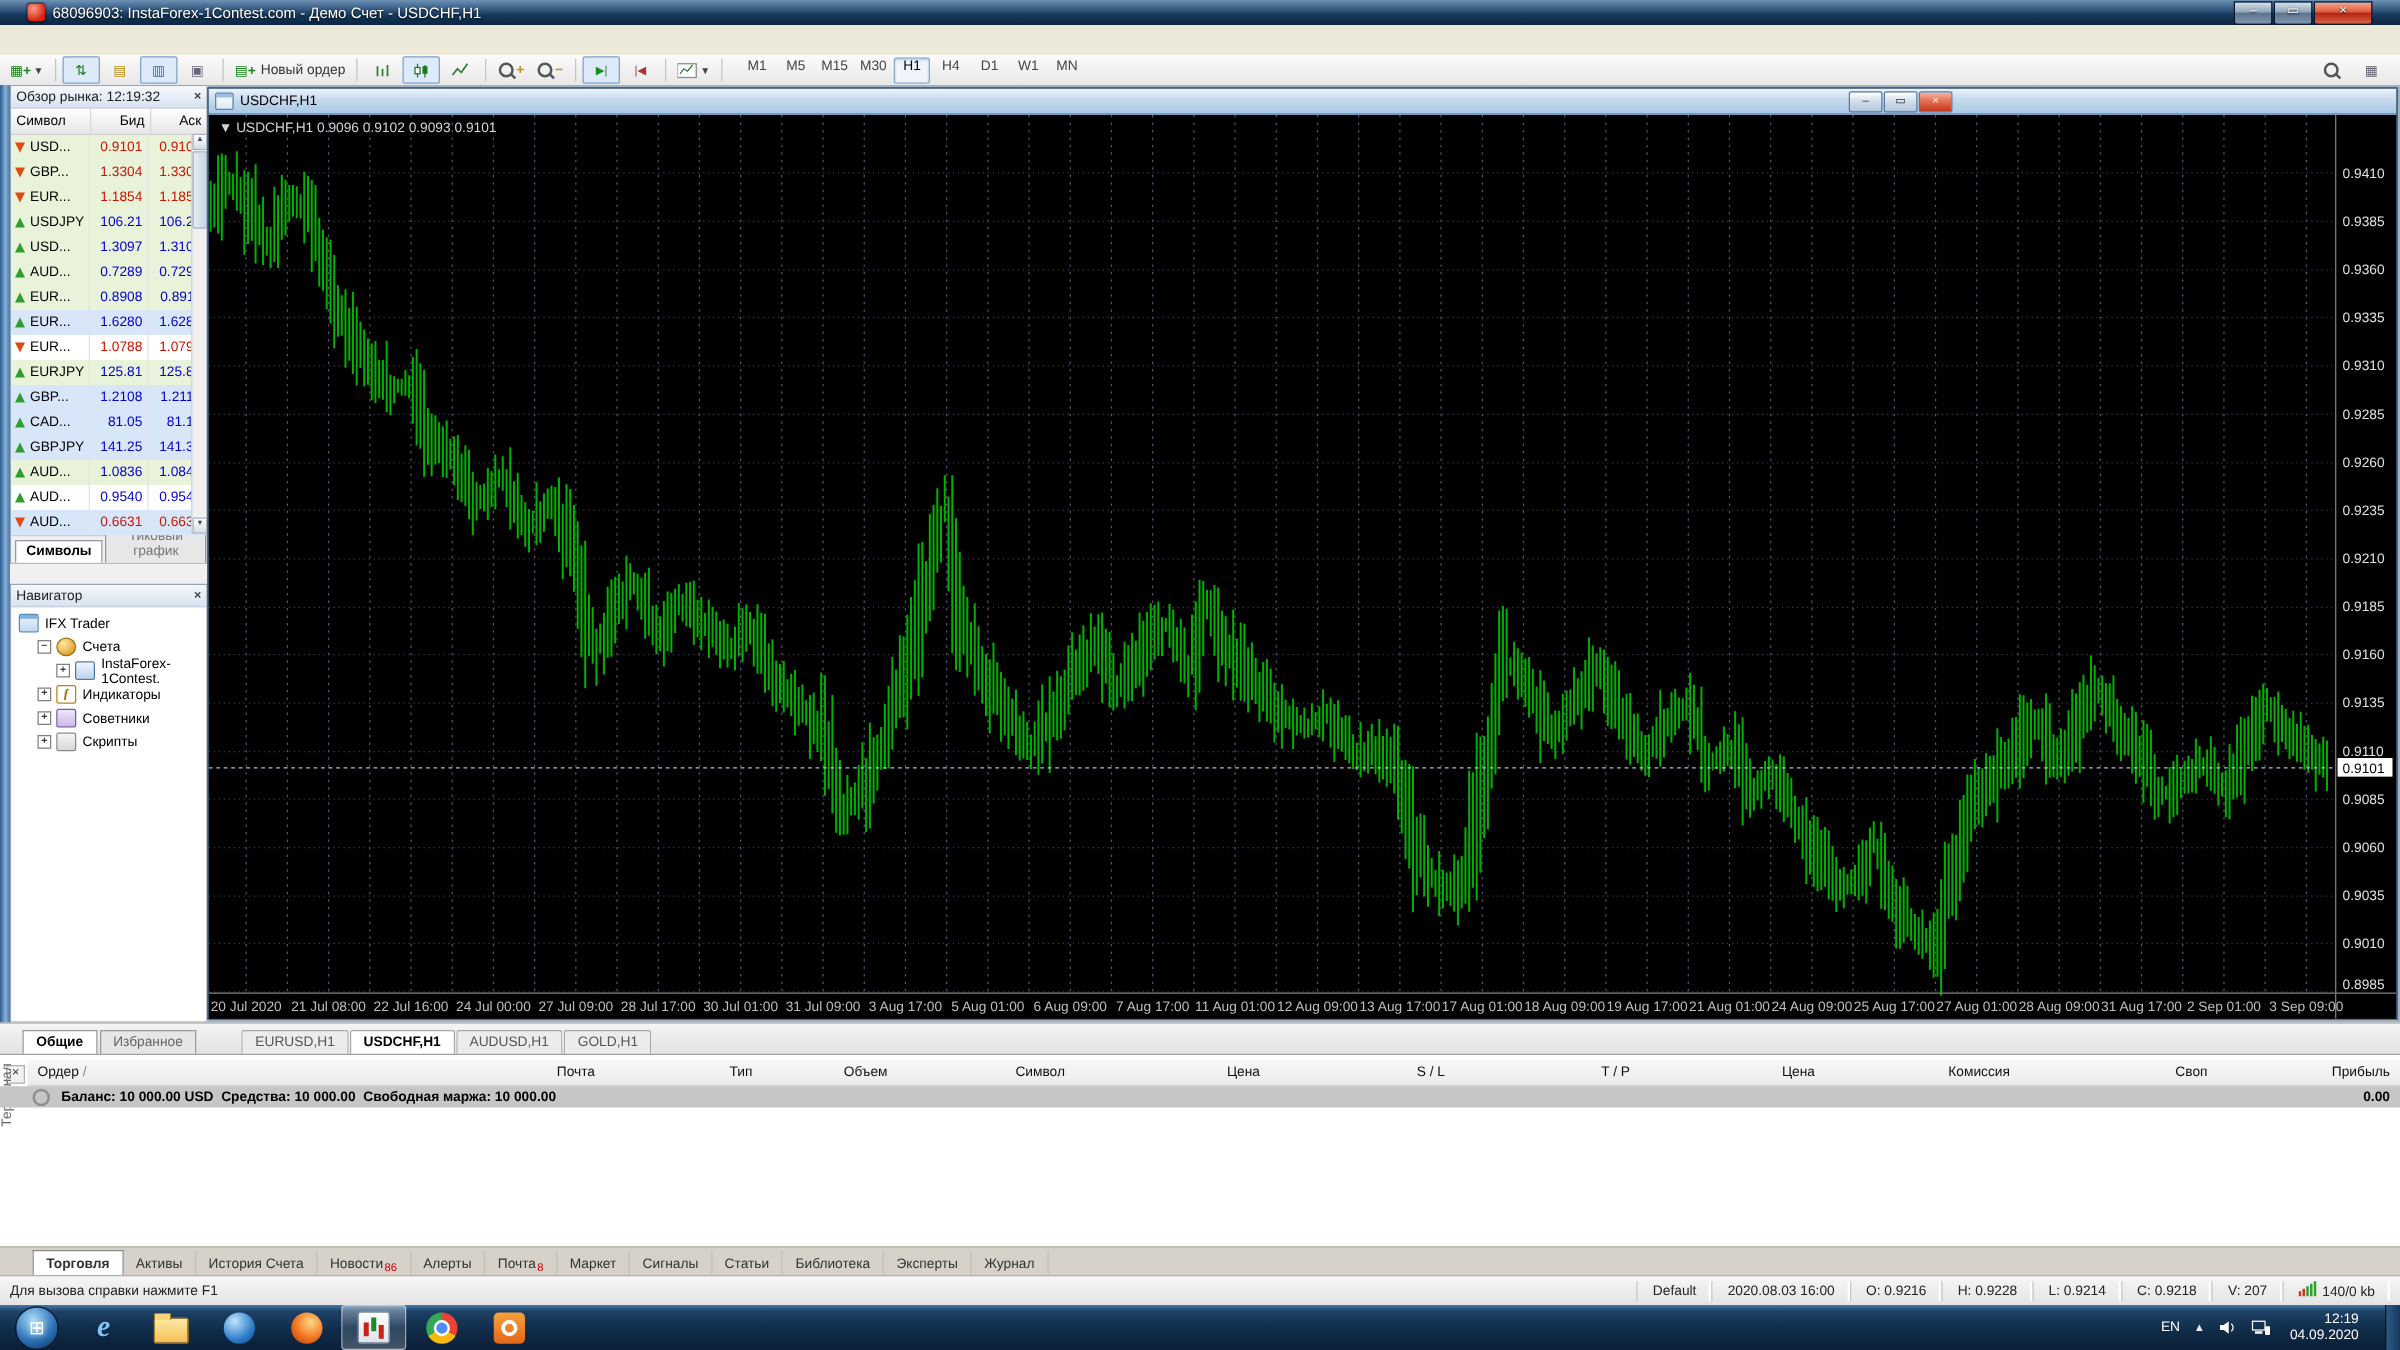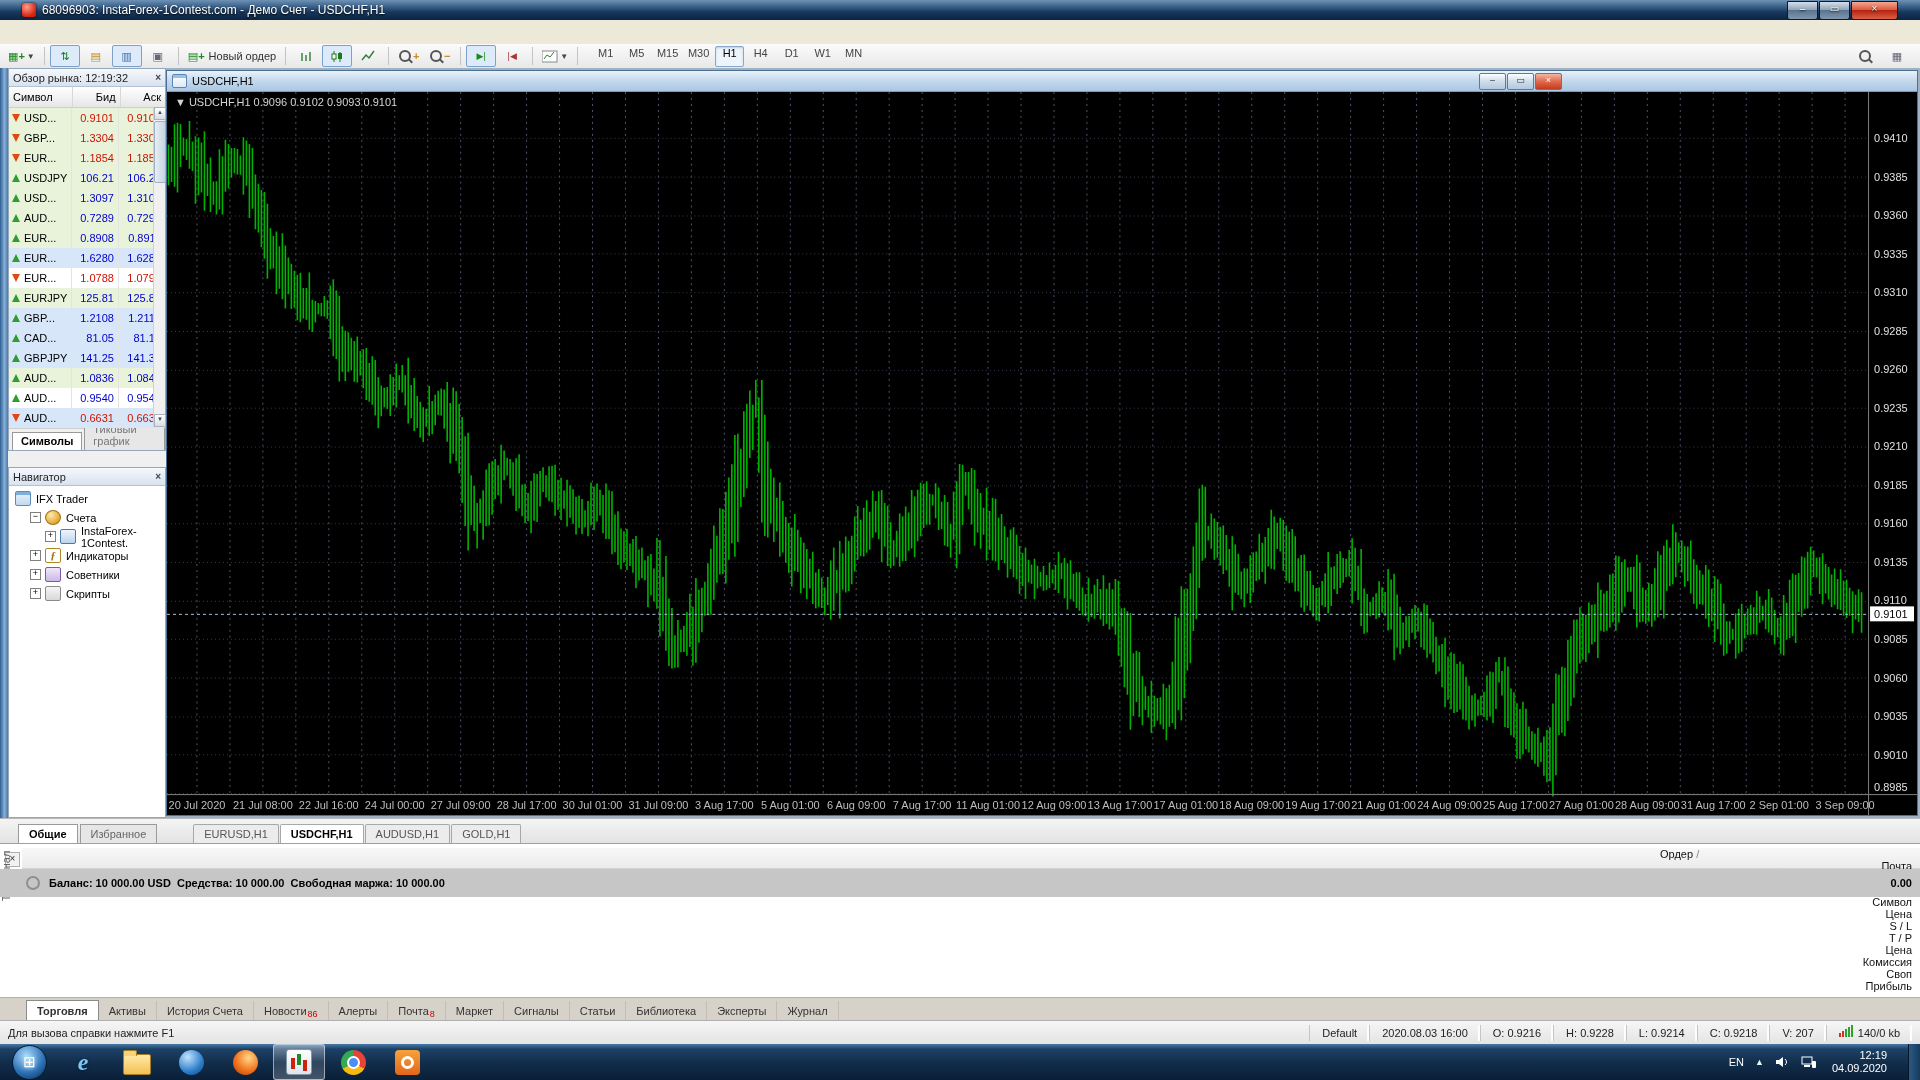--- a/index.html
+++ b/index.html
@@ -63,21 +63,21 @@
   .down .bid,.down .ask{color:#cc1400;}
   .ar{width:0;height:0;border-left:4px solid transparent;border-right:4px solid transparent;flex:none;}
   .ar.up{border-bottom:8px solid #2e9e2e;}
   .ar.down{border-top:8px solid #e04a10;}
   .mwscroll{position:absolute;right:0;top:20px;width:11px;height:320px;background:#f0f0f0;border-left:1px solid #d0d0d0;}
   .sbtn{position:absolute;left:0;width:10px;height:11px;background:linear-gradient(#fff,#d8dde4);border:1px solid #aab4c0;
     font-size:6px;text-align:center;line-height:9px;color:#446;}
   .sbtn.up{top:0;}.sbtn.down{bottom:0;}
   .sthumb{position:absolute;left:0;top:14px;width:10px;height:60px;background:linear-gradient(90deg,#e8eef5,#c6d4e2);border:1px solid #9fb0c2;border-radius:2px;}
   .mwtabs{height:21px;flex:none;display:flex;align-items:flex-end;background:#f0f0f0;border-top:1px solid #cfcfcf;padding-left:3px;gap:2px;}
-  .mtab{padding:2px 8px 3px;border:1px solid #999;border-bottom:none;background:#e7e7e7;color:#777;}
+  .mtab{padding:2px 8px 3px;border:1px solid #999;border-bottom:none;background:#e7e7e7;color:#777;text-align:center;}
   .mtab.active{background:#fff;color:#000;font-weight:bold;}
 
   
   .navigator{flex:1;margin-top:16px;}
   .tree{flex:1;background:#fff;padding-top:3px;}
   .trow{display:flex;align-items:center;height:19px;}
   .expander{width:9px;height:9px;border:1px solid #808080;background:#fff;font-size:9px;line-height:7px;text-align:center;
     margin-right:4px;color:#000;flex:none;}
   .ticon{width:14px;height:13px;margin-right:5px;flex:none;border-radius:2px;}
   .ticon.platform-icon{background:linear-gradient(#eaf2fb,#c3d8ee);border:1px solid #5d8cba;box-shadow:inset 0 3px 0 #7fb0da;}
@@ -109,26 +109,26 @@
   .ntab.active{background:#fff;color:#000;font-weight:bold;}
   .charttabs{display:flex;gap:1px;}
   .ctab{padding:3px 10px 4px;border:1px solid #a8a8a8;border-bottom:none;border-radius:2px 2px 0 0;background:#ececec;color:#555;}
   .ctab.active{background:#fff;color:#000;font-weight:bold;}
 
   
   .terminal{position:absolute;top:843px;left:0;right:0;height:177px;background:#fff;border-top:1px solid #a0a0a0;}
   .term-close{position:absolute;left:5px;top:8px;width:13px;height:13px;border:1px solid #b0b0b0;background:#f2f2f2;
     color:#333;font-size:10px;line-height:11px;text-align:center;}
   .term-vlabel{position:absolute;left:-26px;top:26px;width:64px;transform:rotate(-90deg);color:#666;text-align:center;}
-  .term-head{position:absolute;left:22px;right:0;top:4px;height:20px;display:flex;align-items:flex-end;
-    background:linear-gradient(#f8f8f8,#ebebeb);border-bottom:1px solid #d2d2d2;flex-direction:column;}
+  .term-head{position:absolute;left:22px;right:0;top:4px;height:20px;display:flex;align-items:center;
+    background:linear-gradient(#f8f8f8,#ebebeb);border-bottom:1px solid #d2d2d2;}
   .tcol{text-align:right;padding-right:8px;color:#111;white-space:nowrap;}
   .tcol.first{text-align:left;padding-left:8px;}
   .sortmark{color:#888;}
-  .balance{position:absolute;left:0;right:0;top:25px;height:28px;background:#c6c6c6;display:flex;align-items:center;
+  .balance{position:absolute;left:0;right:0;top:25px;height:17px;background:#c6c6c6;display:flex;align-items:center;
     font-weight:bold;padding-left:26px;}
   .circ{width:10px;height:10px;border:2px solid #8f8f8f;border-radius:50%;margin-right:9px;flex:none;}
   .btext{white-space:pre;}
   .profit{margin-left:auto;padding-right:8px;}
   .term-tabs{position:absolute;left:0;right:0;bottom:0;height:23px;display:flex;align-items:flex-end;padding-left:26px;
     background:#d6d2ca;border-top:1px solid #b5b1a8;}
   .ttab{padding:4px 10px;color:#333;border-right:1px solid #c2beb4;display:flex;align-items:flex-end;gap:1px;}
   .ttab.active{background:#fff;border:1px solid #8a8a8a;border-bottom:none;font-weight:bold;}
   .badge{color:#d00000;font-size:9px;position:relative;top:2px;}
 

